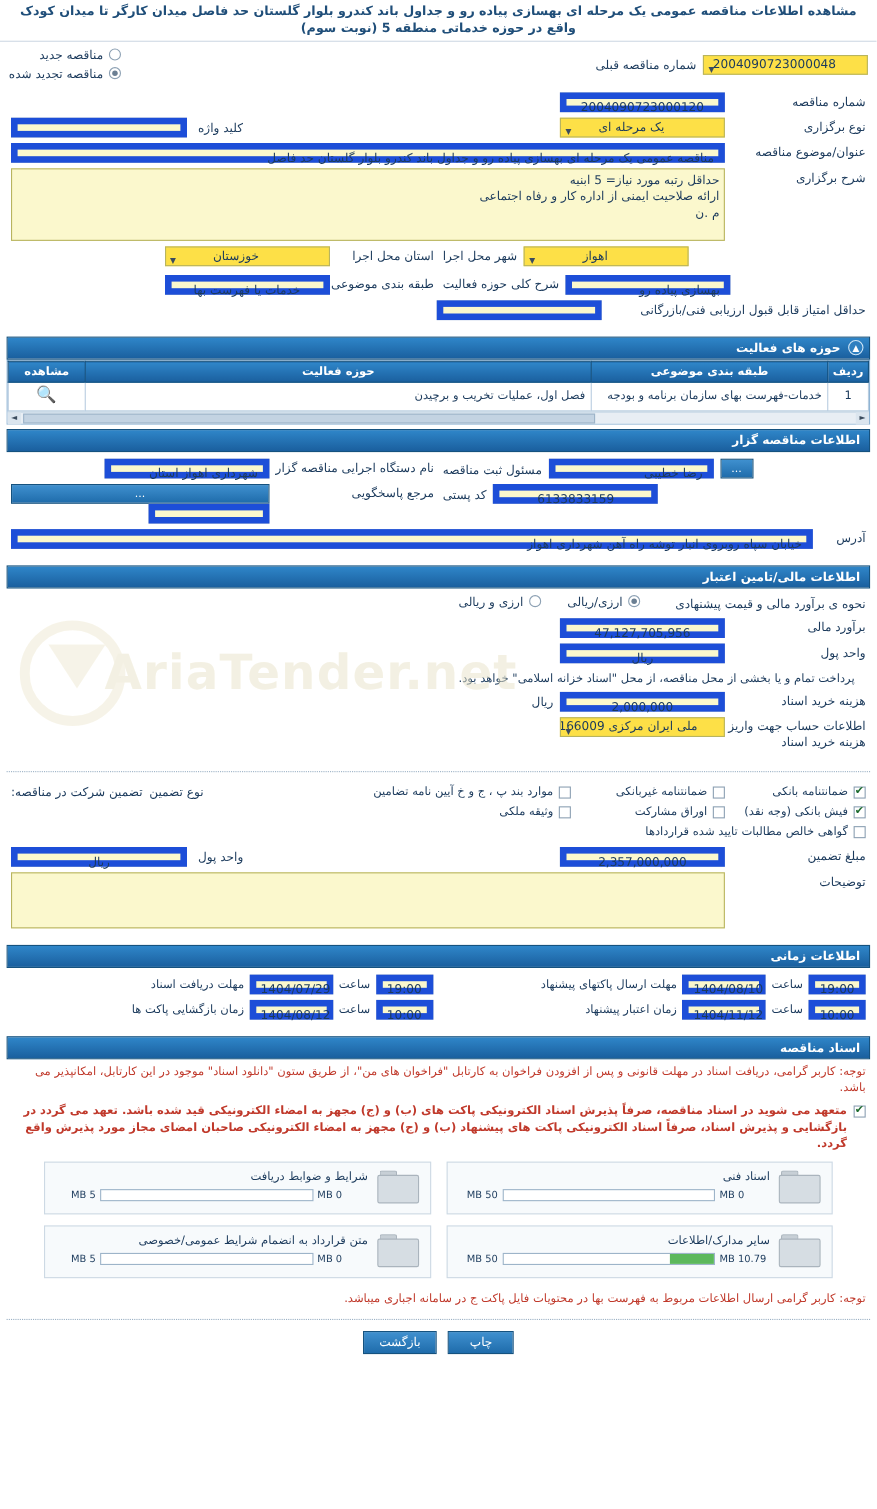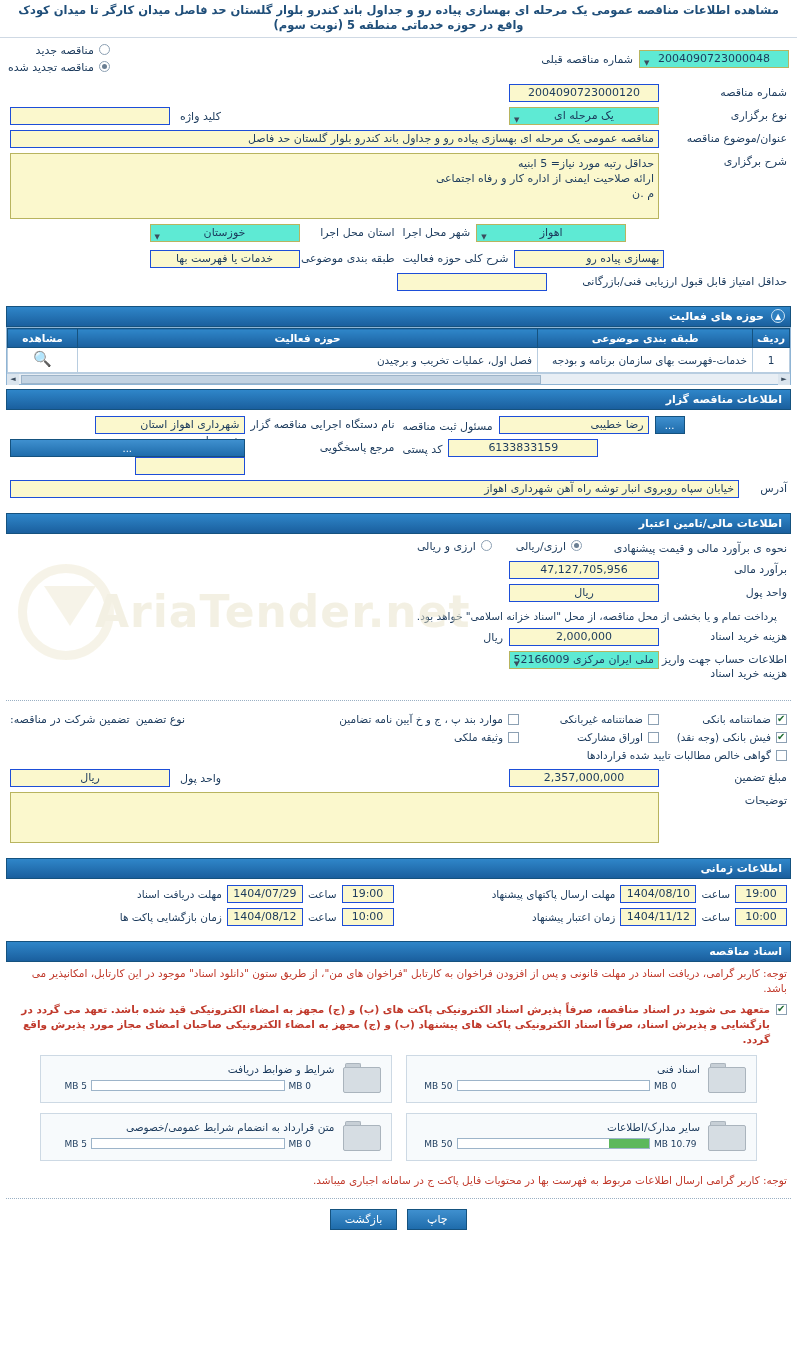--- a/index.html
+++ b/index.html
@@ -39,29 +39,29 @@
   }
   .radio.on::after {
     content:""; position:absolute; left:2px; top:2px; width:5px; height:5px;
     border-radius:50%; background:#6b7f93;
   }
   .prev-box { display:flex; align-items:center; gap:6px; }
   .prev-label { font-size:11px; }
 
   
   .inp {
-    background:#fbf8cd; border:1px solid #1d4ed8; height:18px; line-height:16px;
+    background:#fbf8cd; border:6px solid #1d4ed8; height:18px; line-height:16px;
     font-family:"DejaVu Sans", sans-serif; font-size:11px; color:#1b3a5c;
     padding:0 4px; text-align:center;
   }
   .inp.ltr { direction:ltr; text-align:center; }
   .inp.fill { width:100%; }
   .sel {
-    background:#5eead4; border:1px solid #b8b45f; height:18px; line-height:16px;
-    font-size:11px; color:#1b3a5c; padding:0 4px 0 4px; text-align:center;
+    background:#fde047; border:1px solid #b8b45f; height:18px; line-height:16px;
+    font-size:11px; color:#1b3a5c; padding:0 24px 0 4px; text-align:center;
     position:relative; display:inline-block; white-space:nowrap; overflow:hidden;
   }
   .sel::after {
     content:"\25BC"; font-size:7px; color:#3b4c5e; position:absolute;
     left:4px; top:4px;
   }
   .ta {
     background:#fbf8cd; border:1px solid #b8b45f; font-size:11px; color:#1b3a5c;
     padding:2px 4px; line-height:15px; width:100%; resize:none;
     font-family:"DejaVu Sans", sans-serif;

